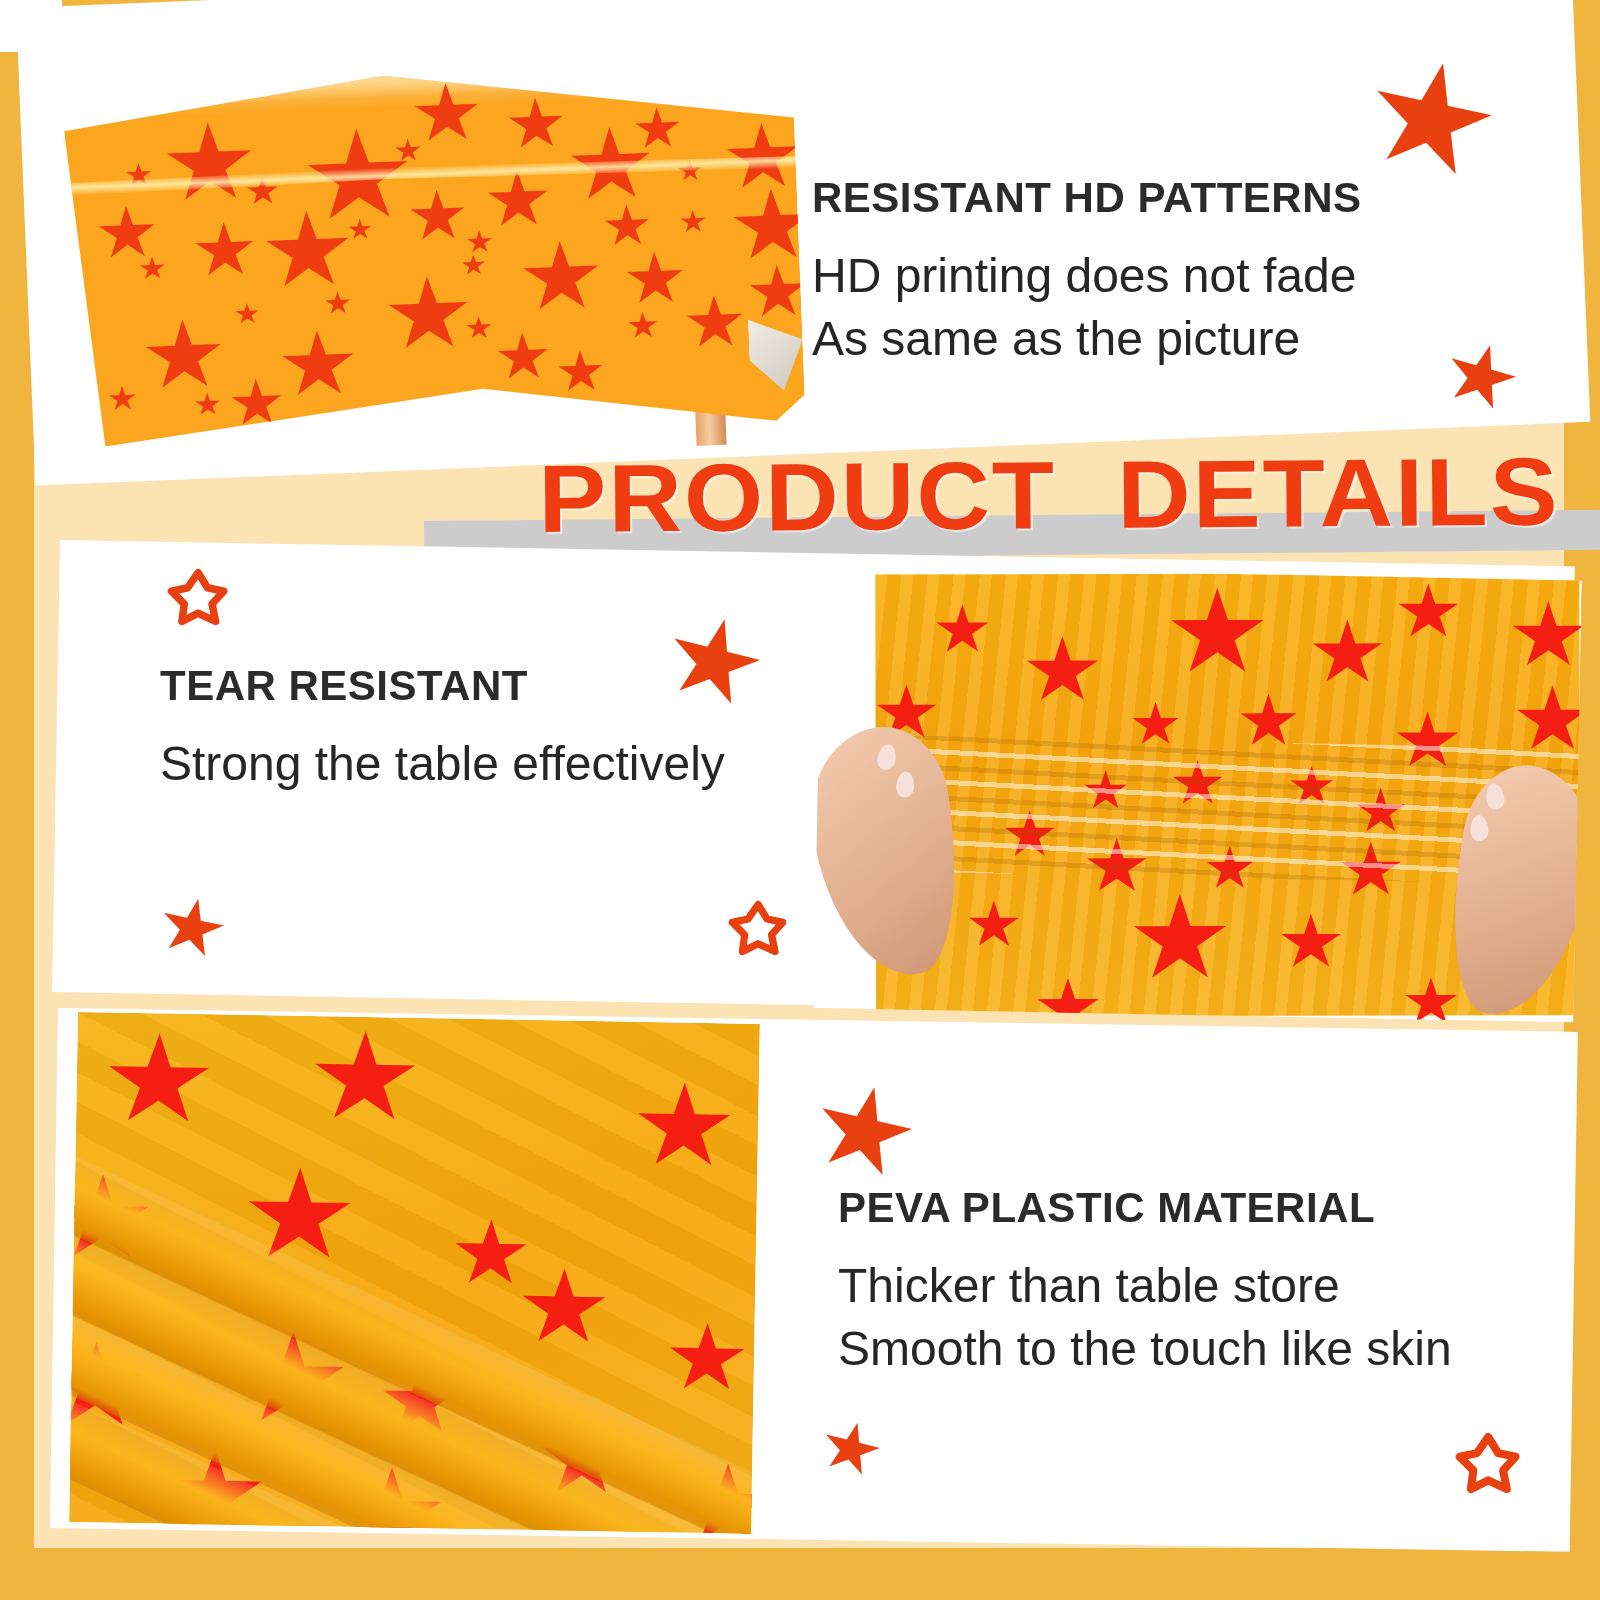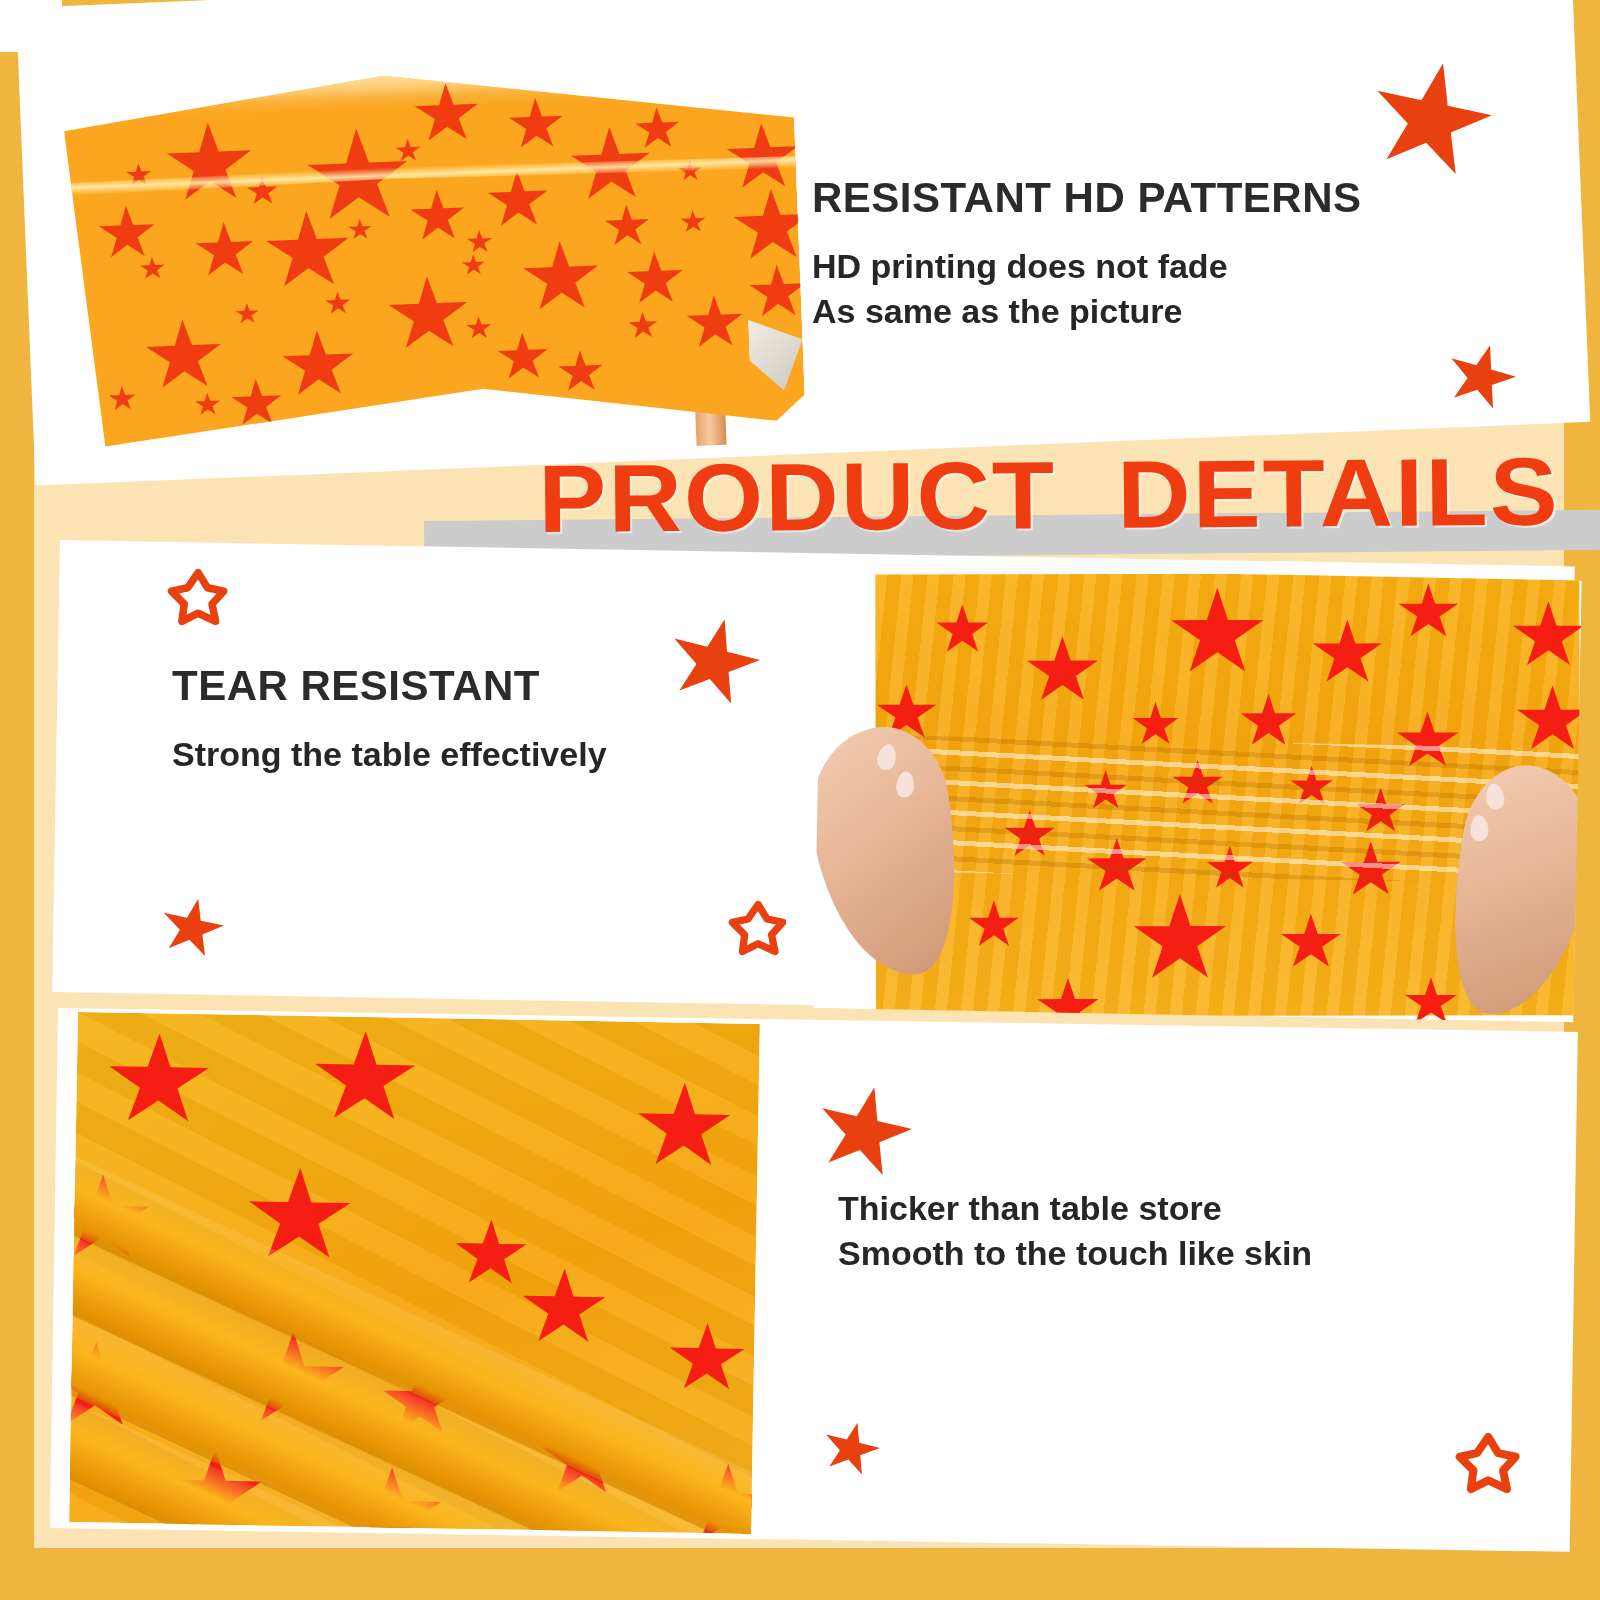--- a/index.html
+++ b/index.html
@@ -112,30 +112,30 @@
   .rp-bg{position:absolute;inset:0;
     background:
       repeating-linear-gradient(26deg, rgba(255,255,255,0.06) 0 26px, rgba(0,0,0,0.03) 26px 54px),
       linear-gradient(160deg,#F5B416 0%,#F7A60C 55%,#F6B01A 100%);}
   .rp-roll{position:absolute;left:-90px;width:900px;height:72px;
     background:linear-gradient(180deg,rgba(255,255,255,0.10),#FBB61D 38%,#E79403 86%,rgba(200,120,0,0.5));
     border-radius:36px;transform:rotate(24deg);transform-origin:left center;}
 
   
   .txt-top{position:absolute;left:812px;top:176px;width:740px;}
-  .txt-mid{position:absolute;left:172px;top:664px;width:700px;}
+  .txt-mid{position:absolute;left:160px;top:664px;width:700px;}
   .txt-bot{position:absolute;left:838px;top:1186px;width:700px;}
 
   .head{
     font-size:42px;font-weight:700;color:#2B2B2B;
     letter-spacing:0.5px;margin:0 0 24px 0;line-height:1.05;
     font-family:"Liberation Sans", sans-serif;
   }
   .sub{
-    font-size:34px;color:#262626;line-height:1.32;margin:0;font-weight:700;
+    font-size:48px;color:#262626;line-height:1.32;margin:0;font-weight:400;
     font-family:"Liberation Sans", sans-serif;
   }
 
   
   .title-gray{
     position:absolute;left:424px;top:521px;width:1176px;height:40px;
     background:#CCCCCC;transform:rotate(-0.55deg);transform-origin:left top;
   }
   .title-text{
     position:absolute;left:418px;top:452px;width:1190px;
@@ -290,20 +290,21 @@
       <div class="star-p" style="left:596px;top:300px;width:78px;height:72px;background:#F51E12;"></div>
       <div class="star-p" style="left:612px;top:440px;width:92px;height:86px;background:#F51E12;"></div>
       <div class="rp-roll" style="top:108px;"></div>
       <div class="rp-roll" style="top:188px;"></div>
       <div class="rp-roll" style="top:268px;"></div>
       <div class="rp-roll" style="top:352px;"></div>
     </div>
   </div>
 
   <div class="txt-bot">
+    <div class="head">PEVA PLASTIC MATERIAL</div>
     <div class="sub">Thicker than table store</div>
     <div class="sub">Smooth to the touch like skin</div>
   </div>
 
   <div class="deco deco-fill" style="left:1370px;top:62px;width:122px;height:116px;transform:rotate(12deg);"></div>
   <div class="deco deco-fill" style="left:1446px;top:344px;width:70px;height:66px;transform:rotate(16deg);"></div>
   <div class="deco deco-fill" style="left:668px;top:618px;width:92px;height:88px;transform:rotate(14deg);"></div>
   <div class="deco deco-fill" style="left:160px;top:898px;width:64px;height:60px;transform:rotate(12deg);"></div>
   <div class="deco deco-fill" style="left:816px;top:1086px;width:96px;height:92px;transform:rotate(13deg);"></div>
   <div class="deco deco-fill" style="left:822px;top:1422px;width:58px;height:54px;transform:rotate(14deg);"></div>

